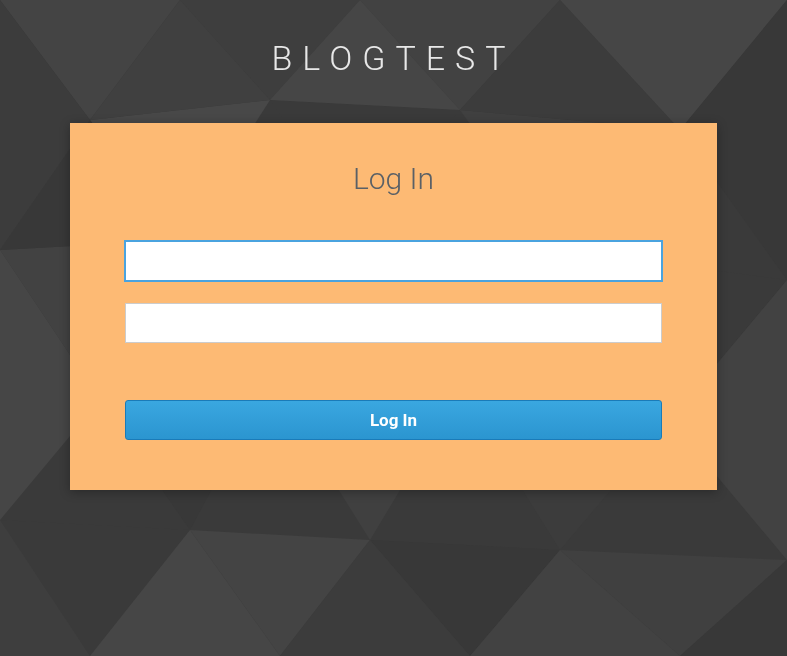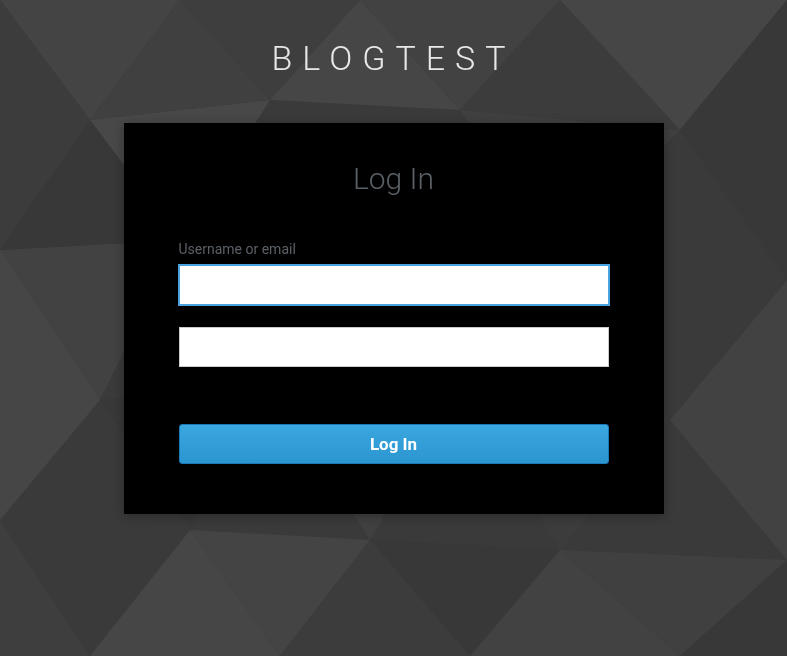--- a/index.html
+++ b/index.html
@@ -40,22 +40,22 @@
     
     .site-title {
       color: #e8e8e8;
       font-size: 34px;
       font-weight: 300;
       letter-spacing: 10px;
       margin-bottom: 45px;
     }
     
     .login-card {
-      background: #000000;
-      width: 540px;
+      background: #fdba74;
+      width: 647px;
       padding: 38px 55px 50px 55px;
       box-shadow: 0 2px 10px rgba(0,0,0,0.3);
     }
     
     .card-heading {
       text-align: center;
       color: #5a6066;
       font-size: 30px;
       font-weight: 300;
       margin-bottom: 45px;
@@ -141,21 +141,20 @@
   </svg>
 </div>
 
 <div class="content">
   <h1 class="site-title">BLOGTEST</h1>
 
   <div class="login-card">
     <h2 class="card-heading">Log In</h2>
     
     <div class="field-group">
-      <label class="field-label">Username or email</label>
       <input type="text" class="field-input focused" autofocus="" value="" style="">
     </div>
     
     <div class="field-group">
       <input type="password" class="field-input" value="" style="">
     </div>
     
     <button class="submit-button">Log In</button>
   </div>
 </div>

